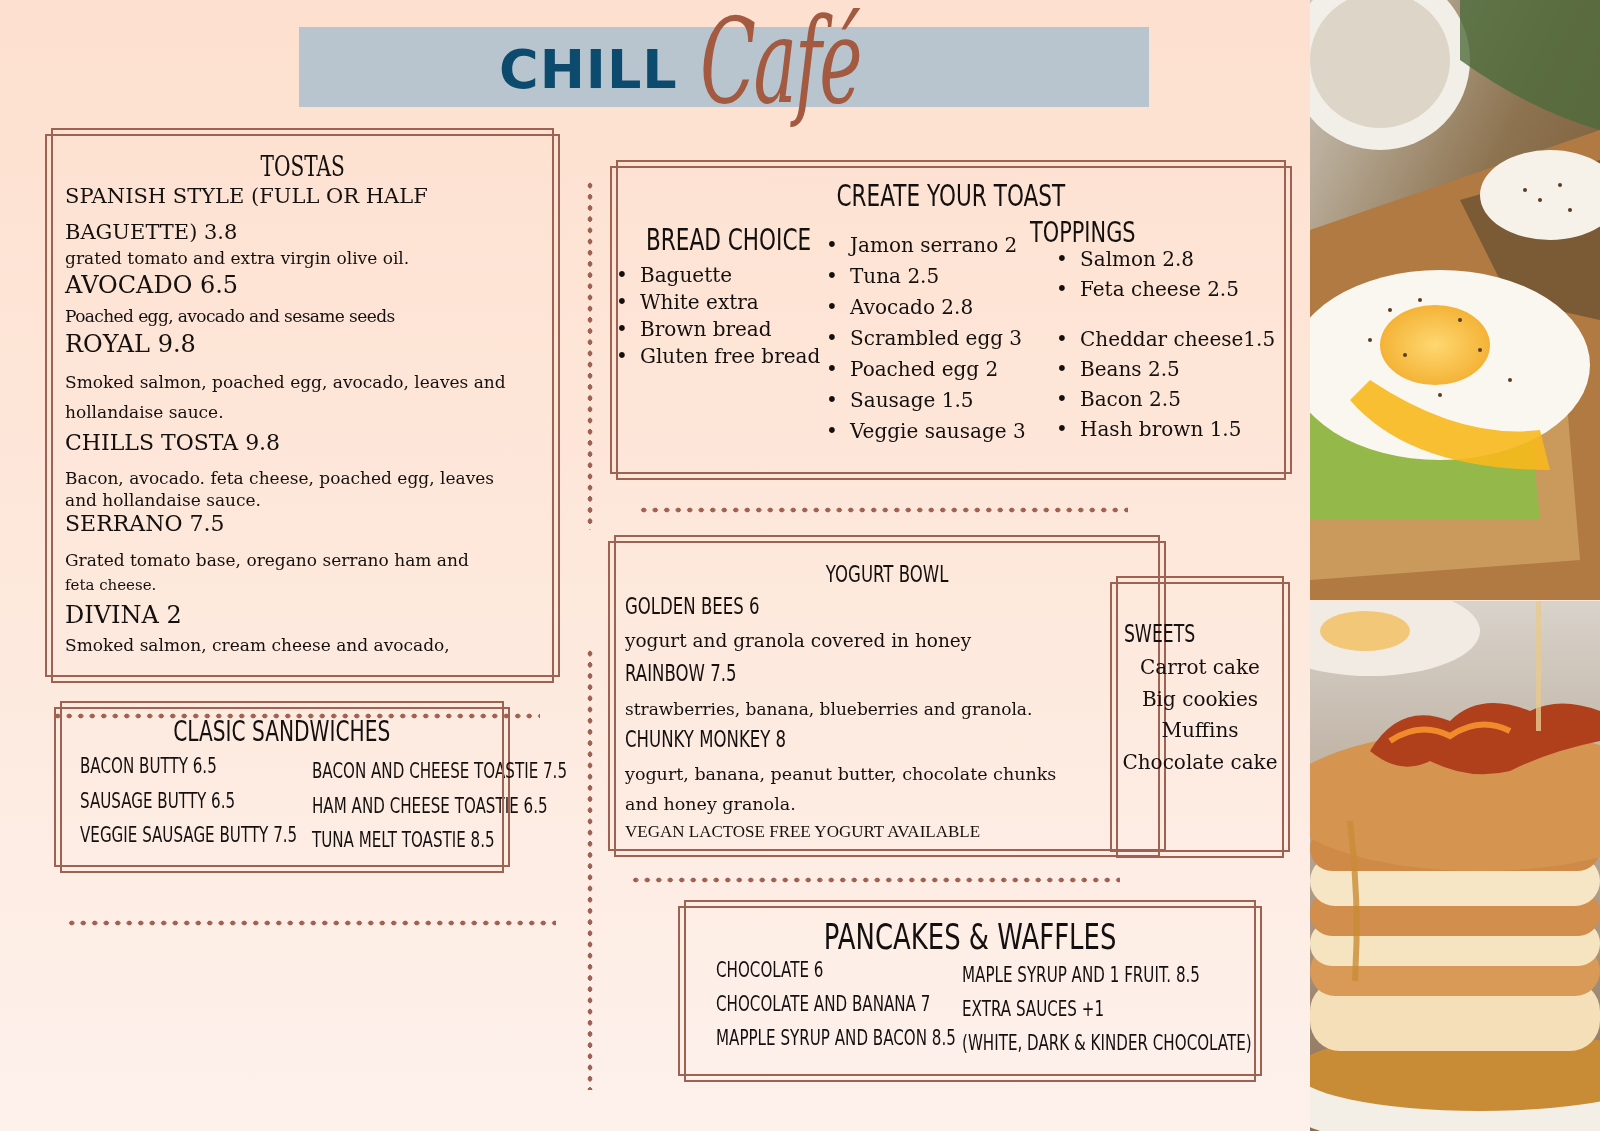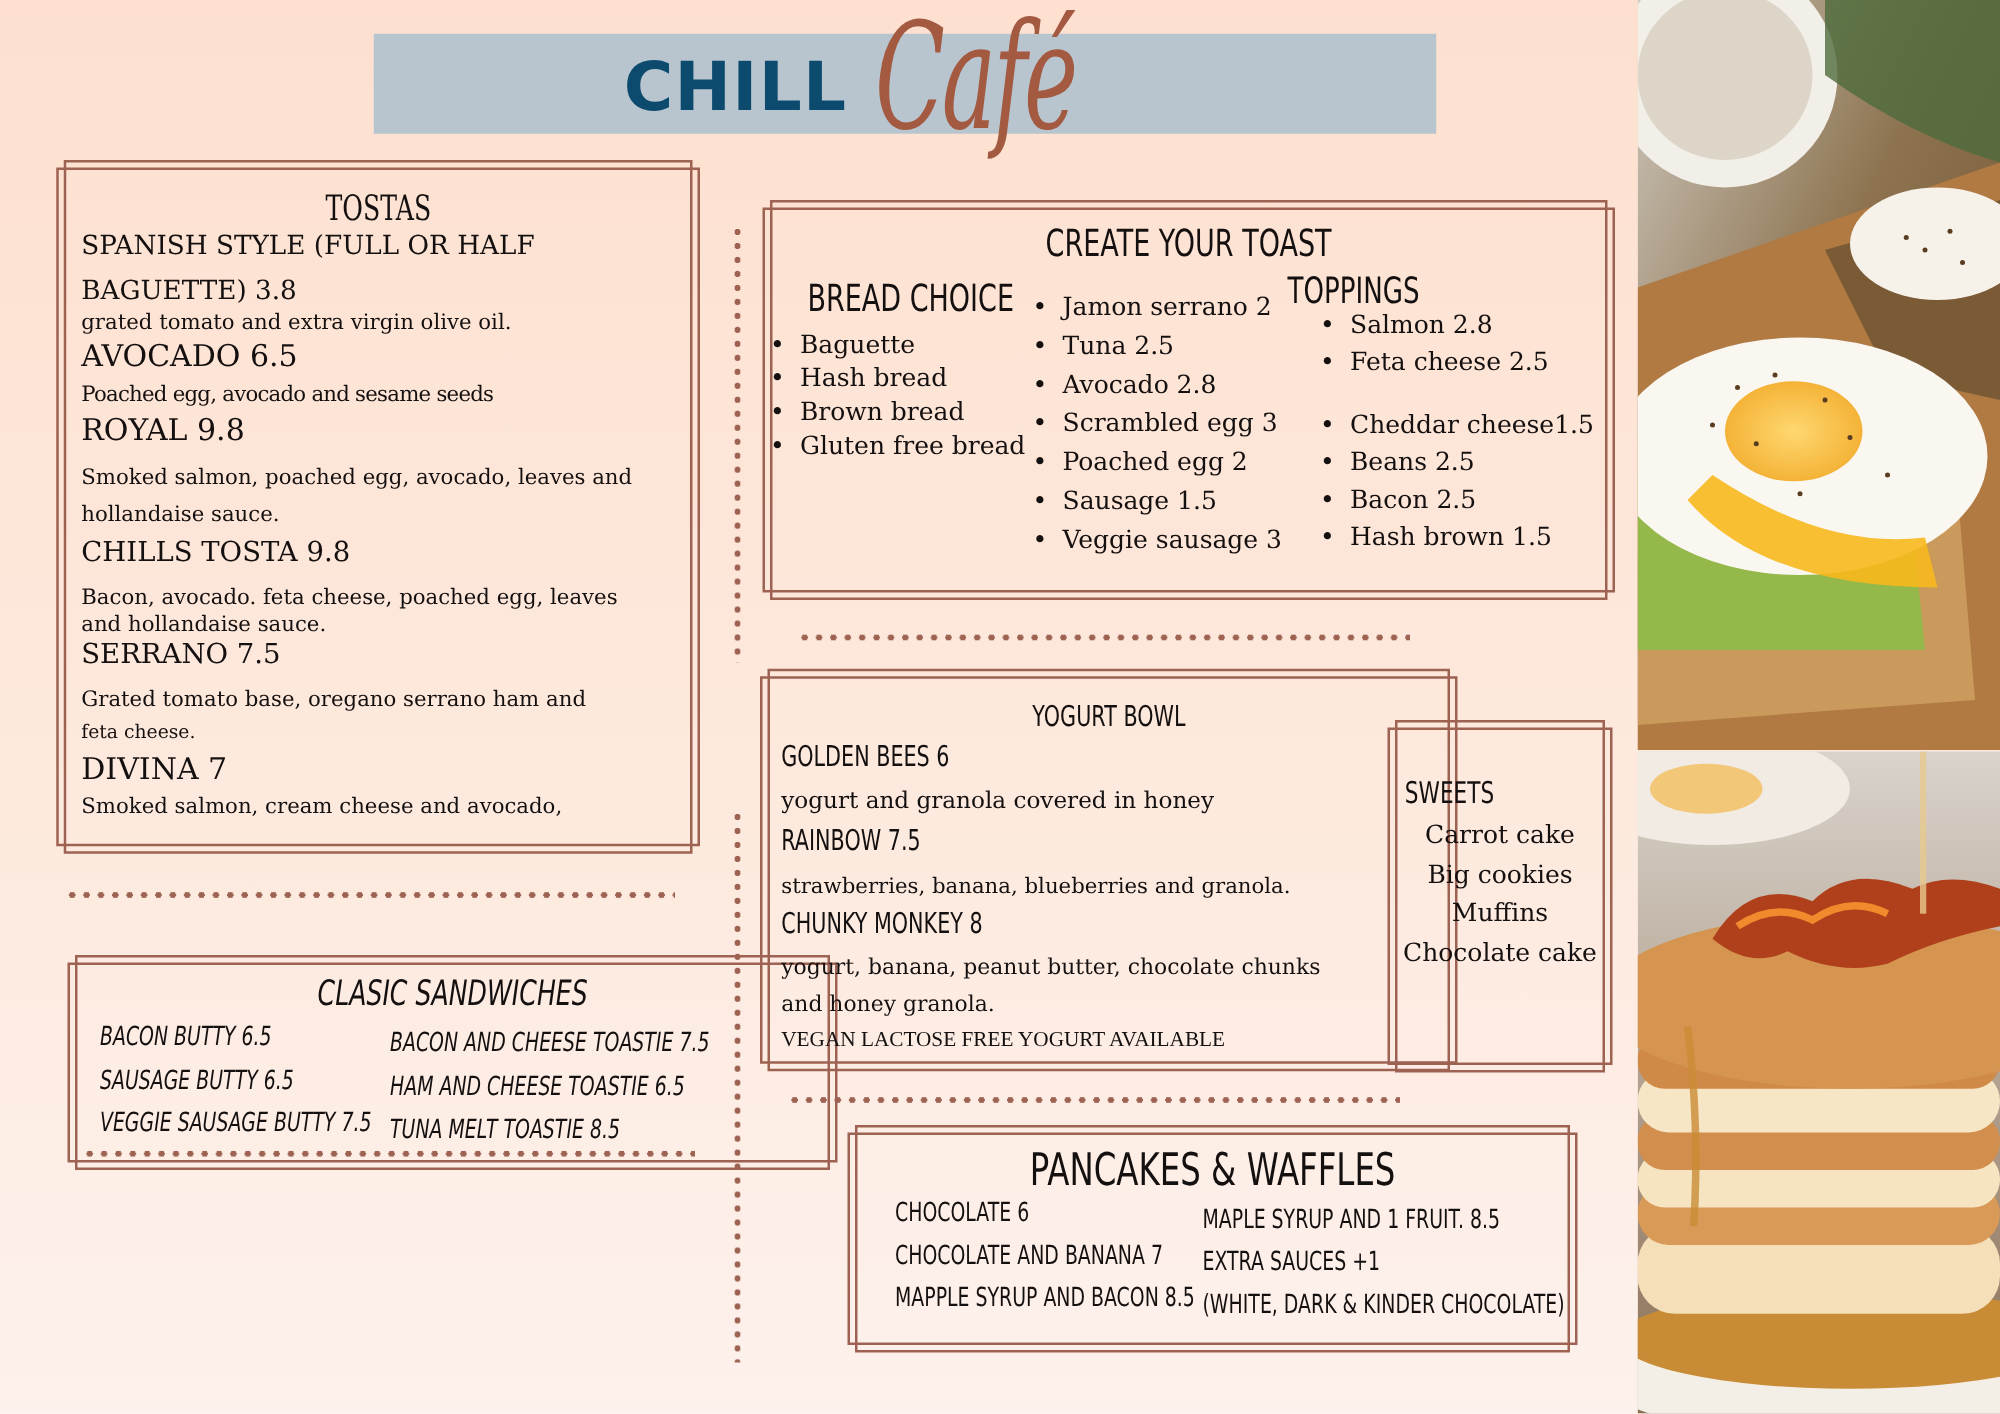--- a/index.html
+++ b/index.html
@@ -58,21 +58,21 @@
   
   .tostas { left: 45px; top: 128px; width: 515px; height: 555px; }
   .tostas .t-title { position: absolute; left: 0; right: 0; top: 22px; text-align: center; font-size: 28px; }
   .tostas .t-title span { transform: scaleX(0.72); display: inline-block; }
   .tostas .line { position: absolute; left: 20px; white-space: nowrap; }
   .tostas .name { font-size: 21px; }
   .tostas .name.big { font-size: 24px; }
   .tostas .desc { font-size: 17px; }
 
   
-  .sandwiches { left: 54px; top: 764px; width: 616px; height: 172px; font-style: italic; }
+  .sandwiches { left: 54px; top: 701px; width: 456px; height: 172px; }
   .sandwiches .s-title { position: absolute; left: 0; right: 0; top: 14px; text-align: center; font-size: 28px; }
   .sandwiches .item { position: absolute; font-family: "DejaVu Sans", "Liberation Sans", sans-serif; font-size: 21px; white-space: nowrap; transform: scaleX(0.72); transform-origin: left top; }
 
   
   .breakfast { left: 115px; top: 943px; width: 412px; height: 150px; }
   .breakfast .b-title { position: absolute; left: 0; right: 0; top: 14px; text-align: center; font-size: 27px; }
   .breakfast .b-desc { position: absolute; left: 0; right: 0; top: 50px; text-align: center; font-size: 20px; line-height: 33px; }
 
   
   .toast { left: 610px; top: 160px; width: 682px; height: 320px; }
@@ -124,21 +124,21 @@
       <div class="line desc" style="top:178px; letter-spacing:-0.6px;">Poached egg, avocado and sesame seeds</div>
       <div class="line name big" style="top:202px;">ROYAL  9.8</div>
       <div class="line desc" style="top:244px;">Smoked salmon, poached egg, avocado, leaves and</div>
       <div class="line desc" style="top:274px;">hollandaise sauce.</div>
       <div class="line name big" style="top:302px; font-size:22px;">CHILLS TOSTA   9.8</div>
       <div class="line desc" style="top:340px;">Bacon, avocado. feta cheese, poached egg, leaves</div>
       <div class="line desc" style="top:362px;">and hollandaise sauce.</div>
       <div class="line name big" style="top:383px; font-size:22px;">SERRANO  7.5</div>
       <div class="line desc" style="top:422px;">Grated tomato base, oregano serrano ham and</div>
       <div class="line desc" style="top:448px; font-size:15px;">feta cheese.</div>
-      <div class="line name big" style="top:473px;">DIVINA  7</div>
+      <div class="line name big" style="top:473px;">DIVINA  2</div>
       <div class="line desc" style="top:507px;">Smoked salmon, cream cheese and avocado,</div>
     </div>
   </div>
 
   <div class="dots-h" style="left:52px; top:713px; width:488px;"></div>
   <div class="dots-h" style="left:66px; top:920px; width:490px;"></div>
   <div class="dots-v" style="left:587px; top:180px; height:350px;"></div>
   <div class="dots-v" style="left:587px; top:648px; height:442px;"></div>
   <div class="dots-h" style="left:638px; top:507px; width:490px;"></div>
   <div class="dots-h" style="left:630px; top:877px; width:490px;"></div>
@@ -156,21 +156,21 @@
   </div>
 
 
   <div class="box toast">
     <div class="box-content">
       <div class="c-title"><span class="section-title">CREATE YOUR TOAST</span></div>
       <div class="sub-title" style="left:36px; top:62px;">BREAD CHOICE</div>
       <div class="sub-title" style="left:420px; top:55px; font-size:29px;">TOPPINGS</div>
       <ul style="left:4px; top:101px;">
         <li style="height:27px;">Baguette</li>
-        <li style="height:27px;">Hash bread</li>
+        <li style="height:27px;">White extra</li>
         <li style="height:27px;">Brown bread</li>
         <li style="height:27px;">Gluten free bread</li>
       </ul>
       <ul style="left:214px; top:70px; line-height:31px;">
         <li style="height:31px; line-height:31px;">Jamon serrano 2</li>
         <li style="height:31px; line-height:31px;">Tuna 2.5</li>
         <li style="height:31px; line-height:31px;">Avocado 2.8</li>
         <li style="height:31px; line-height:31px;">Scrambled egg 3</li>
         <li style="height:31px; line-height:31px;">Poached egg 2</li>
         <li style="height:31px; line-height:31px;">Sausage 1.5</li>

